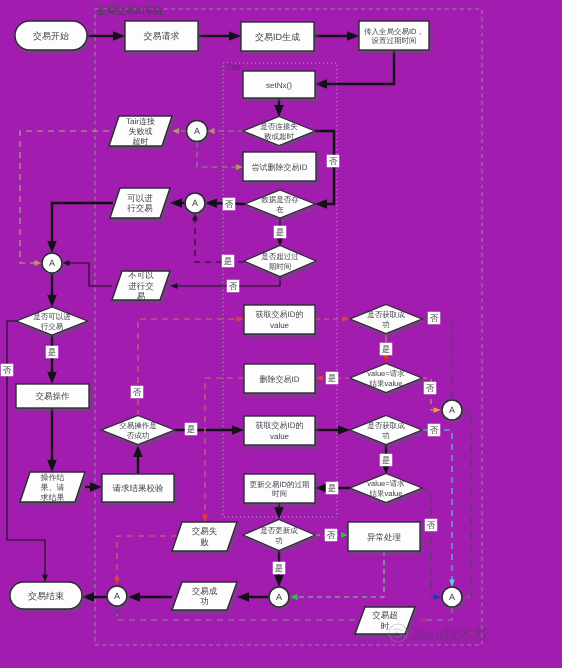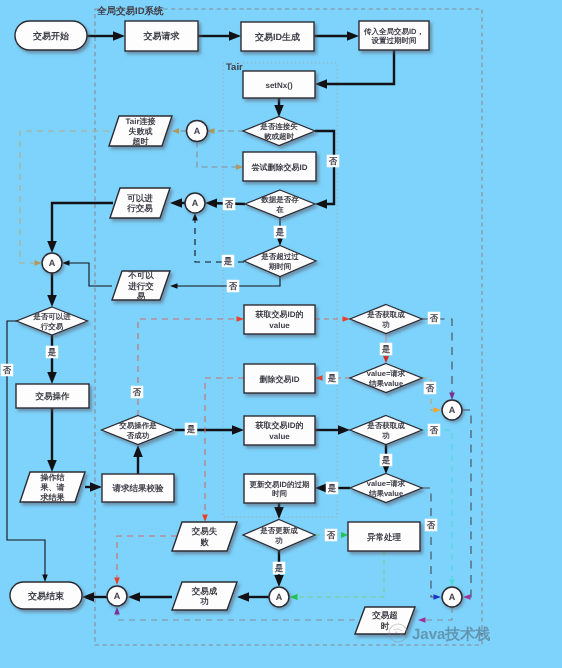--- a/index.html
+++ b/index.html
@@ -1,18 +1,18 @@
 <!DOCTYPE html>
 <html><head>
 <meta charset="utf-8">
 <title>flow</title>
 <style>
   html,body{margin:0;padding:0;background:#ffffff;-webkit-font-smoothing:antialiased;text-rendering:geometricPrecision;}
   body{width:562px;height:668px;overflow:hidden;font-family:"Liberation Sans",sans-serif;}
-  #stage{position:relative;width:562px;height:668px;background:#7dd3fc;font-weight:bold;}
+  #stage{position:relative;width:562px;height:668px;background:#a21caf;}
   svg{display:block;}
   text{font-family:"Liberation Sans",sans-serif;fill:#40404a;}
 </style>
 </head>
 <body>
 
 <div id="stage">
   <svg id="flow" width="562" height="668" viewBox="0 0 562 668" xmlns="http://www.w3.org/2000/svg">
       <defs>
         <filter id="sh" x="-40%" y="-40%" width="200%" height="200%">

